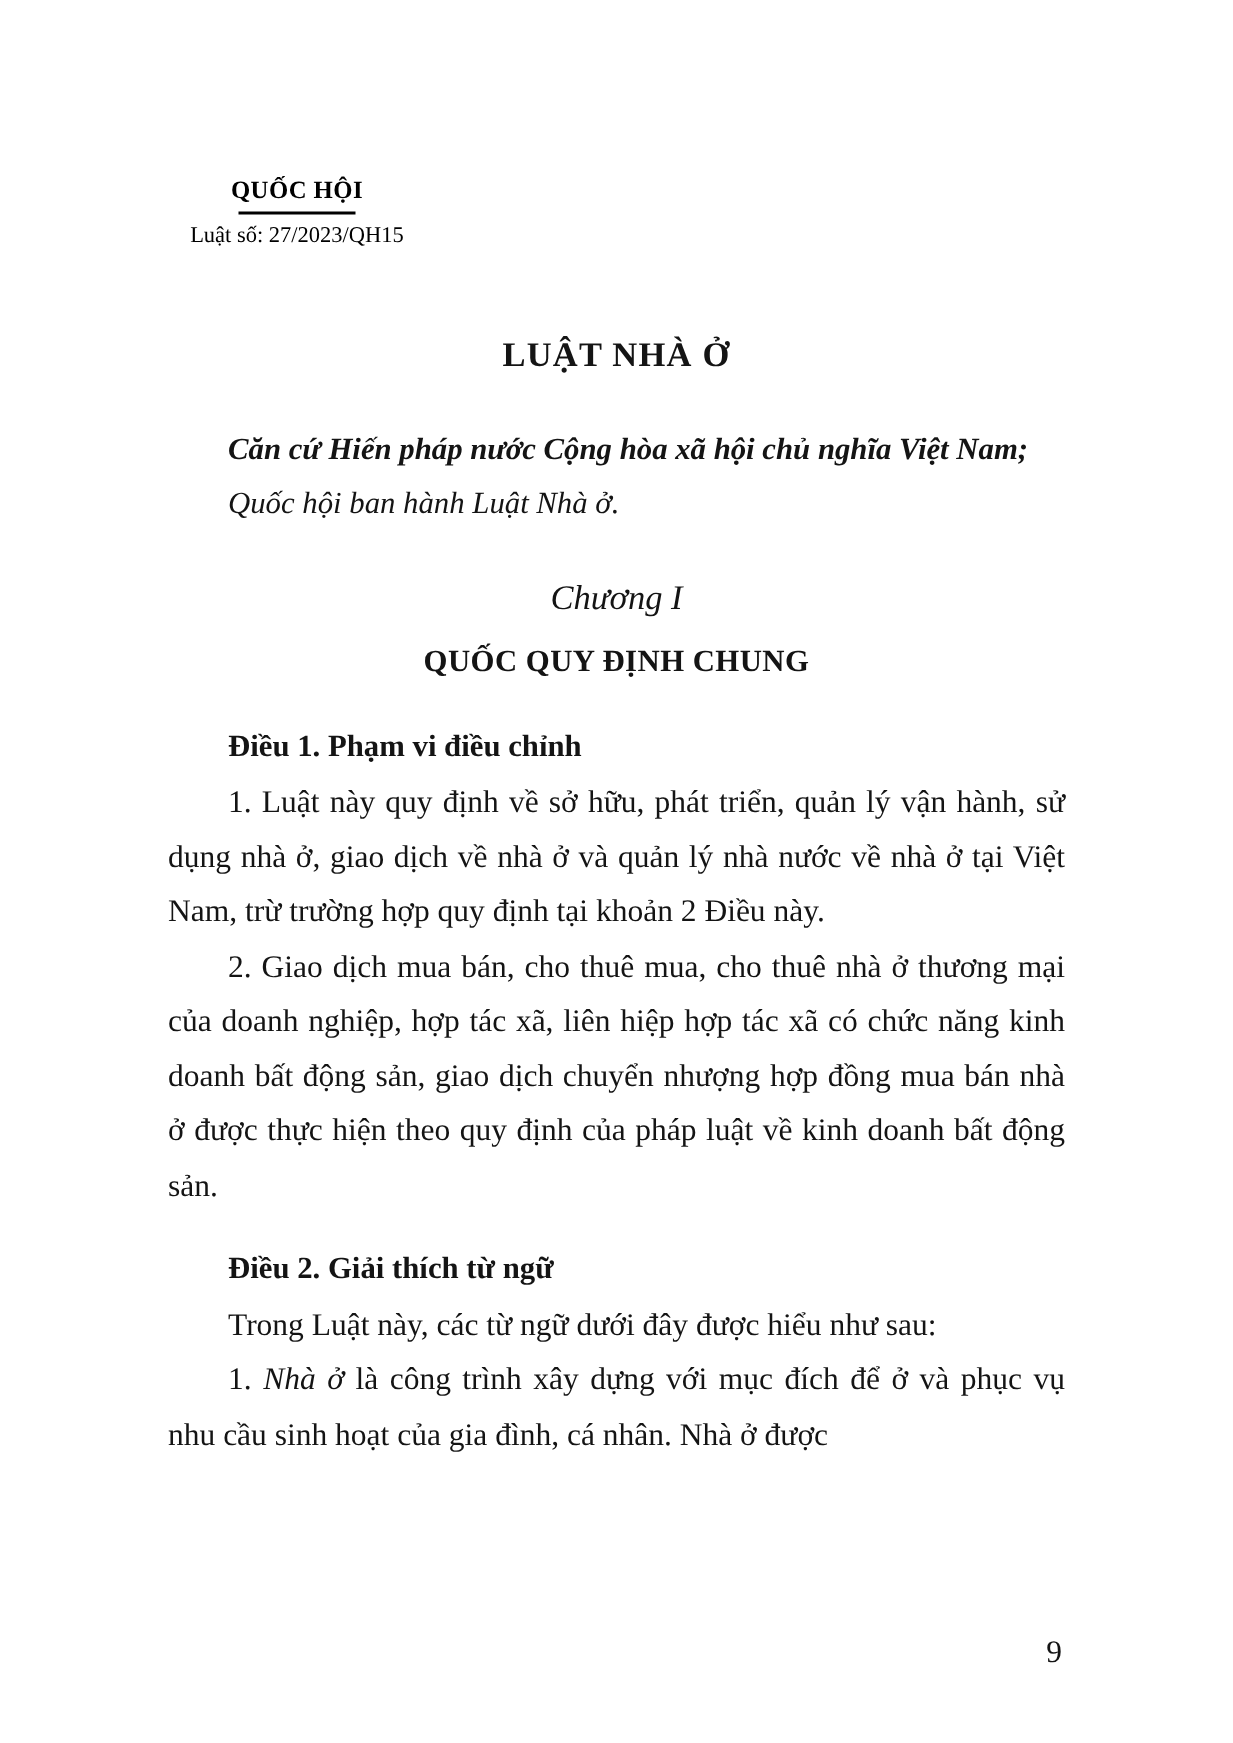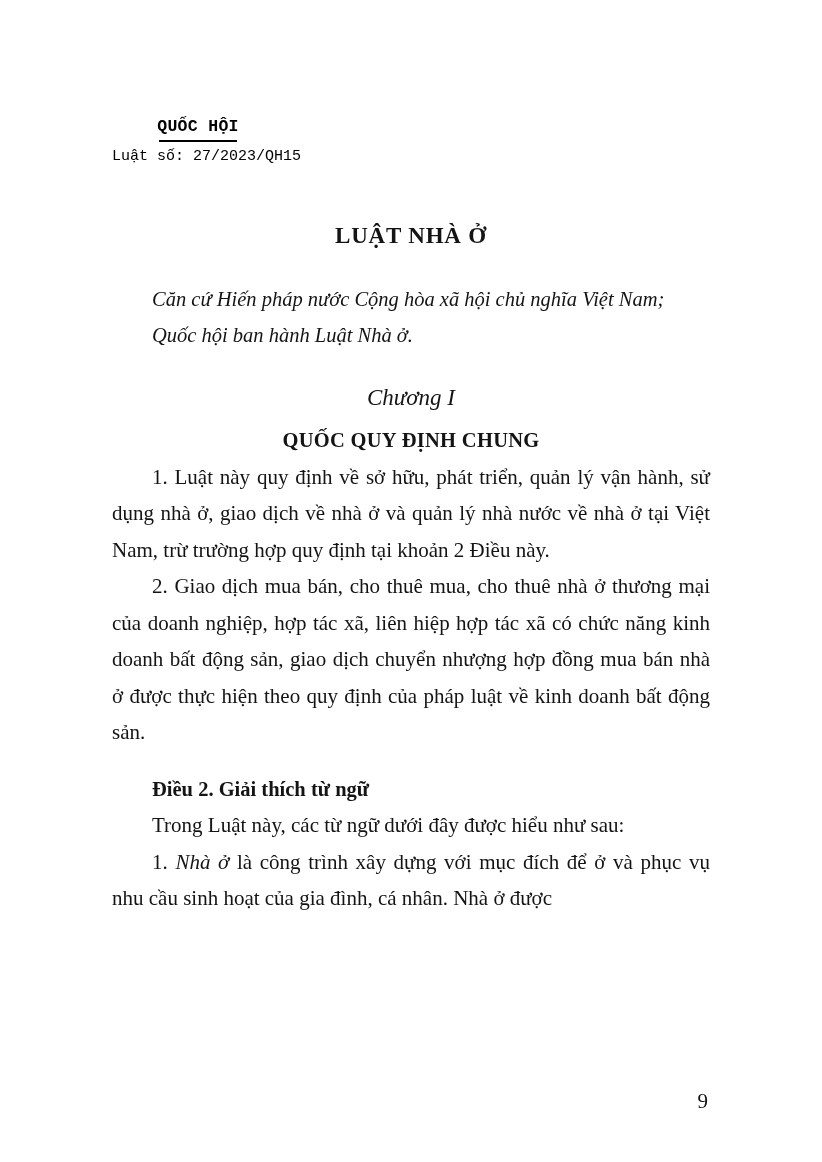--- a/index.html
+++ b/index.html
@@ -17,21 +17,21 @@
     padding: 112px 112px 0 112px;
     font-family: "Liberation Serif", serif;
     color: #141414;
     overflow: hidden;
   }
 
   
   .doc-header {
     display: flex;
     align-items: flex-start;
-    font-family: Liberation Mono, monospace;
+    font-family: Liberation Serif, serif;
     color: #000;
   }
   .header-left {
     width: 172px;
     text-align: center;
     padding-top: 5px;
     flex: 0 0 auto;
   }
   .org-name {
     font-weight: bold;
@@ -87,20 +87,21 @@
   .preamble {
     font-style: italic;
     font-size: 20.5px;
     line-height: 36.5px;
     text-align: justify;
     text-indent: 40px;
     margin: 0;
   }
   .preamble-first {
     margin-top: 32px;
+    font-weight: bold;
   }
   .chapter {
     text-align: center;
     margin-top: 26px;
   }
   .chapter-label {
     font-style: italic;
     font-size: 23px;
     line-height: 36.5px;
   }
@@ -154,20 +155,21 @@
   <h1 class="doc-title">LUẬT NHÀ Ở</h1>
 
   <p class="preamble preamble-first">Căn cứ Hiến pháp nước Cộng hòa xã hội chủ nghĩa Việt Nam;</p>
   <p class="preamble">Quốc hội ban hành Luật Nhà ở.</p>
 
   <div class="chapter">
     <div class="chapter-label">Chương I</div>
     <div class="chapter-title">QUỐC QUY ĐỊNH CHUNG</div>
   </div>
 
+  <h2 class="article-heading">Điều 1. Phạm vi điều chỉnh</h2>
   <p class="body-para">1. Luật này quy định về sở hữu, phát triển, quản lý vận hành, sử dụng nhà ở, giao dịch về nhà ở và quản lý nhà nước về nhà ở tại Việt Nam, trừ trường hợp quy định tại khoản 2 Điều này.</p>
   <p class="body-para">2. Giao dịch mua bán, cho thuê mua, cho thuê nhà ở thương mại của doanh nghiệp, hợp tác xã, liên hiệp hợp tác xã có chức năng kinh doanh bất động sản, giao dịch chuyển nhượng hợp đồng mua bán nhà ở được thực hiện theo quy định của pháp luật về kinh doanh bất động sản.</p>
 
   <h2 class="article-heading">Điều 2. Giải thích từ ngữ</h2>
   <p class="body-para">Trong Luật này, các từ ngữ dưới đây được hiểu như sau:</p>
   <p class="body-para"><span>1. </span><span class="term">Nhà ở</span><span> là công trình xây dựng với mục đích để ở và phục vụ nhu cầu sinh hoạt của gia đình, cá nhân. Nhà ở được</span></p>
 
   <div class="page-number">9</div>
 
 </div>

